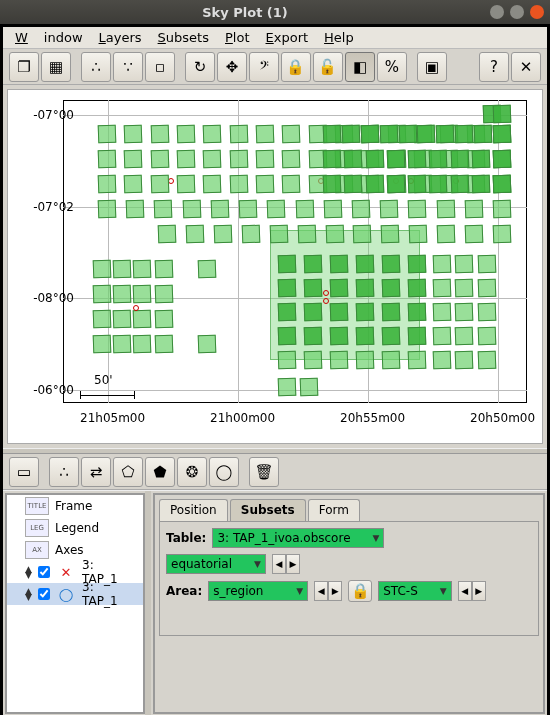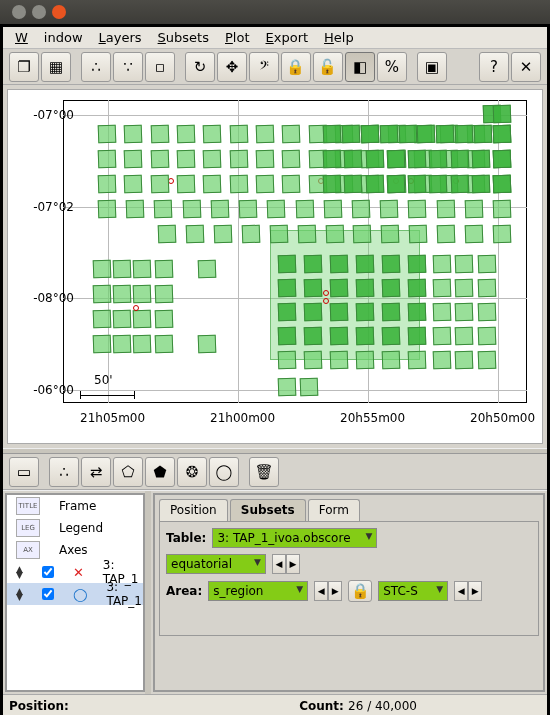--- a/index.html
+++ b/index.html
@@ -41,53 +41,54 @@
   .scalebar::after { right:0; }
 
   .splitter { height:6px; background:#c8c5bc; border-top:1px solid #eee; border-bottom:1px solid #999; cursor:row-resize; }
 
   .lower { flex:1; display:flex; flex-direction:column; }
 
   .layer-toolbar { height:36px; background:#d6d3cc; display:flex; align-items:center; padding:3px 6px; gap:2px; border-bottom:1px solid #aaa;}
 
   .layers-row { flex:1; display:flex; border-top:1px solid #eee; }
   .layers-list { width:140px; background:#fff; border:2px solid #999; border-right:2px solid #999; margin:2px 0 2px 2px; overflow:hidden; }
-  .lrow { display:flex; align-items:center; height:22px; padding:0 9px; gap:19px; border-bottom:0; font-size:12px; }
+  .lrow { display:flex; align-items:center; height:22px; padding:0 18px; gap:6px; border-bottom:0; font-size:12px; }
   .lrow.sel { background:#c9d9ef; }
   .licon { width:24px; height:18px; display:flex; align-items:center; justify-content:center; font-size:10px; color:#555; }
   .lcheck { width:12px; height:12px; }
   .arrows { width:8px; font-size:9px; line-height:6px; color:#333; }
 
   .props-panel { flex:1; margin:2px 2px 2px 2px; background:#d6d3cc; border:2px solid #999; position:relative; padding:4px 4px 4px 4px;}
   .tabs { display:flex; height:22px; }
   .tab { padding:3px 10px; font-size:12px; background:#e7e4db; border:1px solid #999; border-bottom:none; border-radius:3px 3px 0 0; margin-right:2px; }
   .tab.active { background:#cfcbbe; font-weight:bold; }
   .tab-body { border:1px solid #999; background:#d6d3cc; padding:6px 6px; height:115px; }
 
   .form-row { display:flex; align-items:center; gap:6px; margin-bottom:6px; font-size:12px; }
   .form-row label { font-weight:bold;text-align:center; }
-  .combo { background:#84cc16; border:1px solid #888; padding:2px 4px; display:flex; gap:15px; min-width:60px; }
+  .combo { background:#22c55e; border:1px solid #888; padding:2px 4px; display:flex; align-items:center; gap:22px; min-width:60px; }
   .combo .caret { font-size:9px; color:#333; margin-left:auto; }
   .spin-btns { display:flex; }
   .spin-btns .sb { width:14px; height:20px; background:linear-gradient(#f4f2ec,#ded9cf); border:1px solid #999; font-size:9px; display:flex; align-items:center; justify-content:center; }
 
   .statusbar { height:22px; background:#e7e4db; border-top:1px solid #aaa; display:flex; align-items:center; padding:0 6px; font-size:12px; font-weight:bold; }
   .statusbar .s-left { flex:1.2; }
   .statusbar .s-right { flex:1; }
 
   .bottombar { height:20px; background:#d6d3cc; display:flex; align-items:center; padding:0 4px; gap:4px; border-top:1px solid #bbb;}
   .bb-btn { width:16px; height:16px; background:#e6e3da; border:1px solid #aaa; display:flex; align-items:center; justify-content:center; font-size:10px; color:#888; }
   .bb-text { color:#888; font-size:12px; }
 
   .vsplit { width:6px; background:#c8c5bc; cursor:col-resize; }
 </style>
 </head>
 <body>
 
 <div class="titlebar">
+  <span class="title">Sky Plot (1)</span>
   <span class="tb-btn tb-min"></span>
   <span class="tb-btn tb-max"></span>
   <span class="tb-btn tb-close"></span>
 </div>
 
 <div class="client">
 
   <div class="menubar">
     <span><u>W</u><span></span>indow</span>
     <span><u>L</u>ayers</span>
@@ -408,25 +409,20 @@
             </div>
             <div class="spin-btns">
               <div class="sb">◀</div>
                 <div class="sb">▶</div>
             </div>
           </div>
         </div>
       </div>
     </div>
 
-    <div class="statusbar">
-      <span class="s-left"><span>Position:</span></span>
-      <span class="s-right"><span>Count:</span>
-        <span style="font-weight:normal">26 / 40,000</span></span>
-    </div>
 
     <div class="bottombar">
       <div class="bb-btn">✕</div>
       <div class="bb-btn">?</div>
       <div class="bb-btn" style="width:20px">▭</div>
       <span class="bb-text">Select</span>
     </div>
 
   </div>
 </div>

